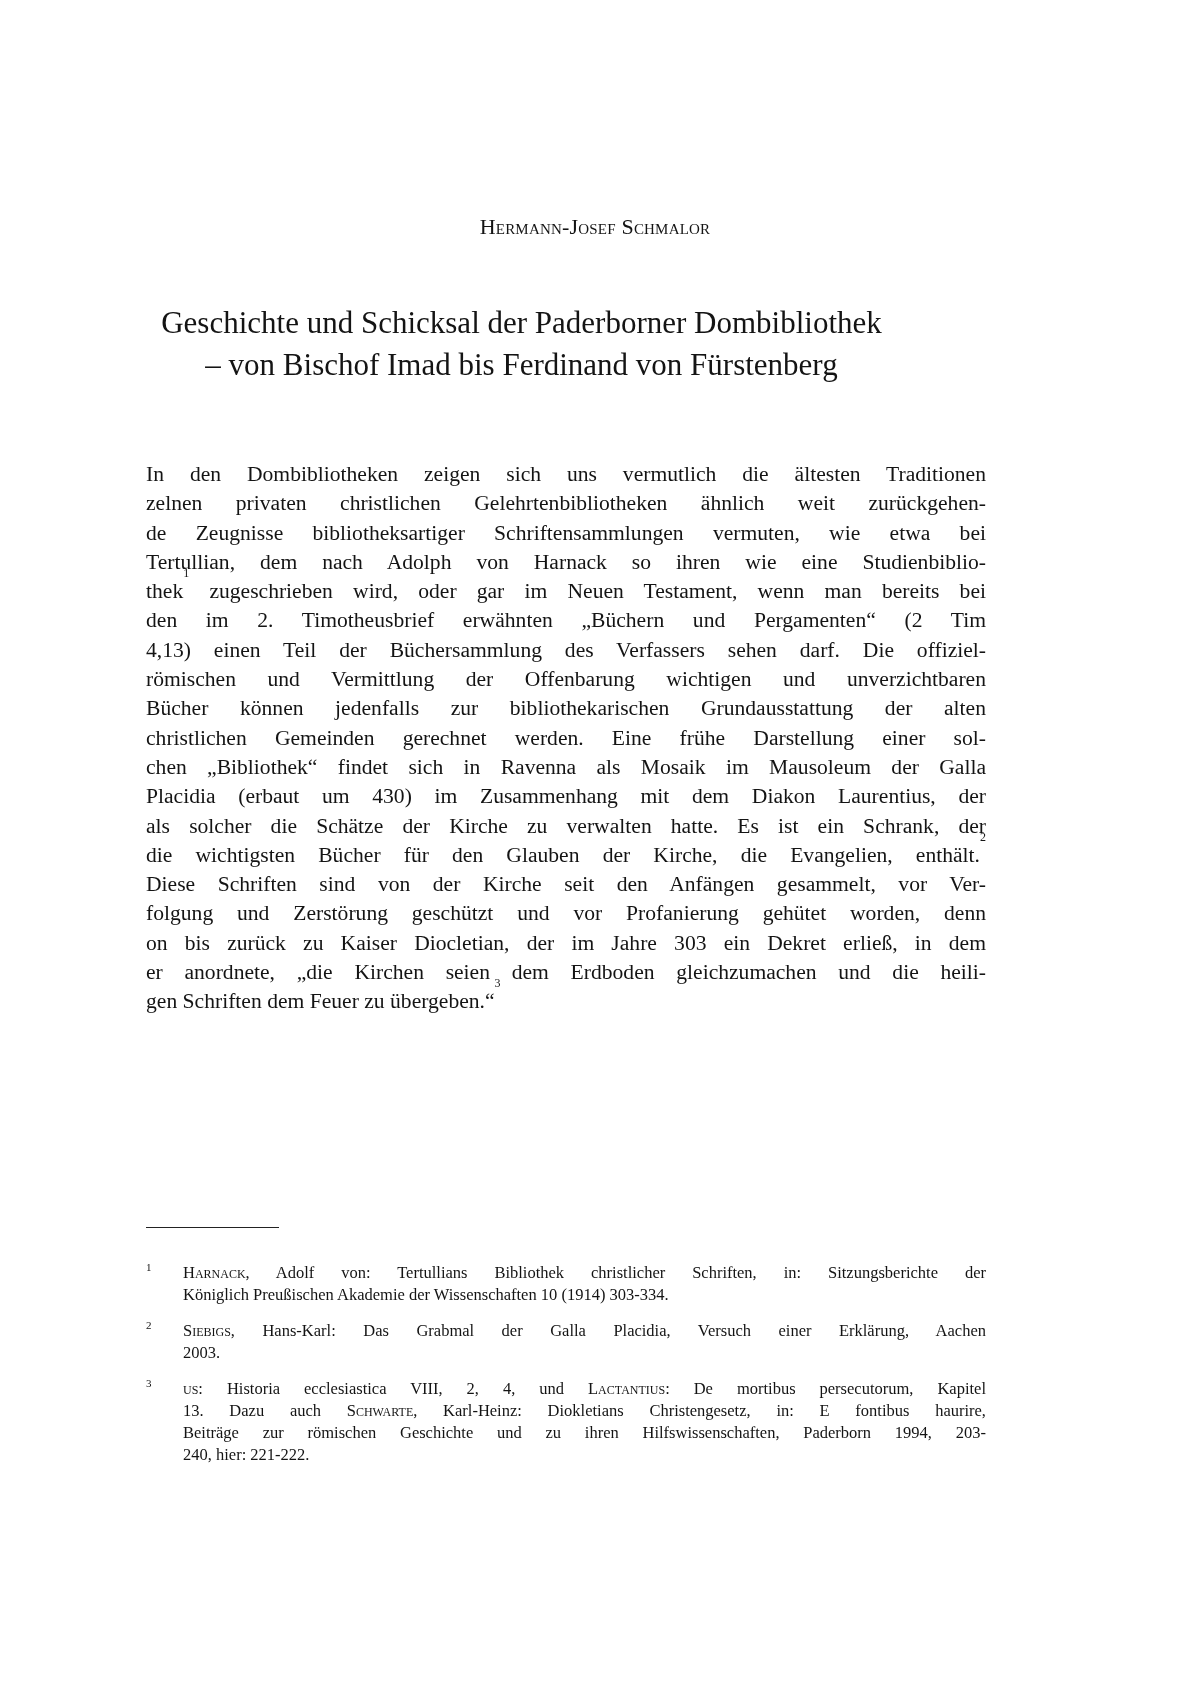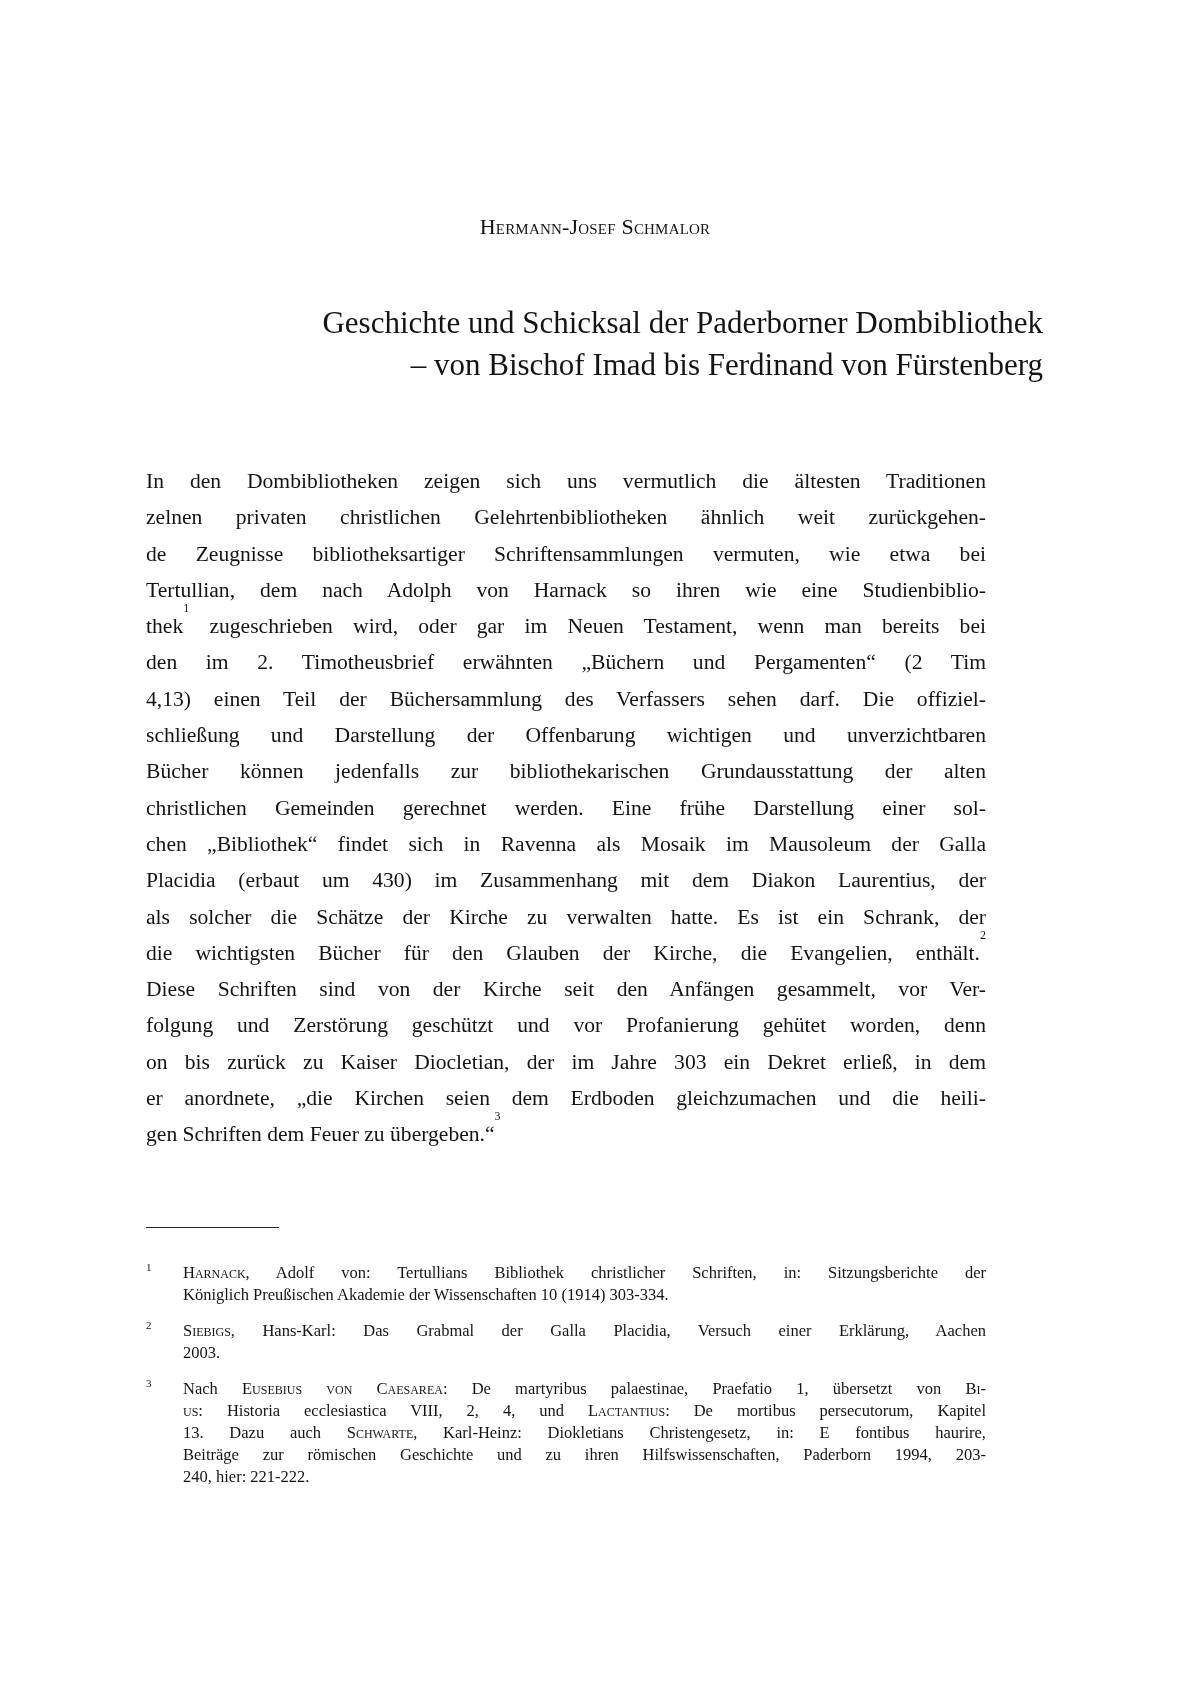--- a/index.html
+++ b/index.html
@@ -23,40 +23,39 @@
       text-align: center;
       font-size: 22px;
       letter-spacing: 0.2px;
       font-variant: small-caps;
     }
     .title {
       position: absolute;
       top: 302px;
       left: 0;
       width: 1043px;
-      text-align: right;
+      text-align: center;
       font-size: 31px;
       line-height: 42px;
     }
     .title div { white-space: nowrap; }
     .body-text {
       position: absolute;
       top: 460px;
       left: 146px;
       width: 840px;
       font-size: 21.6px;
       line-height: 29.3px;
     }
     .line {
       display: block;
       white-space: nowrap;
       text-align: justify;
       text-align-last: justify;
       height: 29.3px;
-      margin-top: 7px;
     }
     .line.last {
       text-align-last: left;
     }
     sup {
       font-size: 12px;
       vertical-align: top;
       position: relative;
       top: -4px;
       line-height: 0;
@@ -108,21 +107,21 @@
 </div>
 
 <div class="body-text">
   <span class="line">In den Dombibliotheken zeigen sich uns vermutlich die ältesten Traditionen</span>
   <span class="line">zelnen privaten christlichen Gelehrtenbibliotheken ähnlich weit zurückgehen-</span>
   <span class="line">de Zeugnisse bibliotheksartiger Schriftensammlungen vermuten, wie etwa bei</span>
   <span class="line">Tertullian, dem nach Adolph von Harnack so ihren wie eine Studienbiblio-</span>
   <span class="line"><span>thek</span><sup>1</sup> <span>zugeschrieben wird, oder gar im Neuen Testament, wenn man bereits bei</span></span>
   <span class="line">den im 2. Timotheusbrief erwähnten „Büchern und Pergamenten“ (2 Tim</span>
   <span class="line">4,13) einen Teil der Büchersammlung des Verfassers sehen darf. Die offiziel-</span>
-  <span class="line">schließung und Darstellung der Offenbarung wichtigen und unverzichtbaren</span>
+  <span class="line">römischen und Vermittlung der Offenbarung wichtigen und unverzichtbaren</span>
   <span class="line">Bücher können jedenfalls zur bibliothekarischen Grundausstattung der alten</span>
   <span class="line">christlichen Gemeinden gerechnet werden. Eine frühe Darstellung einer sol-</span>
   <span class="line">chen „Bibliothek“ findet sich in Ravenna als Mosaik im Mausoleum der Galla</span>
   <span class="line">Placidia (erbaut um 430) im Zusammenhang mit dem Diakon Laurentius, der</span>
   <span class="line">als solcher die Schätze der Kirche zu verwalten hatte. Es ist ein Schrank, der</span>
   <span class="line"><span>die wichtigsten Bücher für den Glauben der Kirche, die Evangelien, enthält.</span><sup>2</sup></span>
   <span class="line">Diese Schriften sind von der Kirche seit den Anfängen gesammelt, vor Ver-</span>
   <span class="line">folgung und Zerstörung geschützt und vor Profanierung gehütet worden, denn</span>
   <span class="line">on bis zurück zu Kaiser Diocletian, der im Jahre 303 ein Dekret erließ, in dem</span>
   <span class="line">er anordnete, „die Kirchen seien dem Erdboden gleichzumachen und die heili-</span>
@@ -137,19 +136,18 @@
     <span class="fn-line"><span class="sc">Harnack</span><span>, Adolf von: Tertullians Bibliothek christlicher Schriften, in: Sitzungsberichte der</span></span>
     <span class="fn-line last">Königlich Preußischen Akademie der Wissenschaften 10 (1914) 303-334.</span>
   </div>
   <div class="fn">
     <span class="fn-num">2</span>
     <span class="fn-line"><span class="sc">Siebigs</span><span>, Hans-Karl: Das Grabmal der Galla Placidia, Versuch einer Erklärung, Aachen</span></span>
     <span class="fn-line last">2003.</span>
   </div>
   <div class="fn">
     <span class="fn-num">3</span>
-    <span class="fn-line"><span>Nach </span><span class="sc">Eusebius von Caesarea</span><span>: De martyribus palaestinae, Praefatio 1, übersetzt von </span><span class="sc">Bi-</span></span>
     <span class="fn-line"><span class="sc">us</span><span>: Historia ecclesiastica VIII, 2, 4, und </span><span class="sc">Lactantius</span><span>: De mortibus persecutorum, Kapitel</span></span>
     <span class="fn-line"><span>13. Dazu auch </span><span class="sc">Schwarte</span><span>, Karl-Heinz: Diokletians Christengesetz, in: E fontibus haurire,</span></span>
     <span class="fn-line">Beiträge zur römischen Geschichte und zu ihren Hilfswissenschaften, Paderborn 1994, 203-</span>
     <span class="fn-line last">240, hier: 221-222.</span>
   </div>
 </div>
 
 </body></html>

